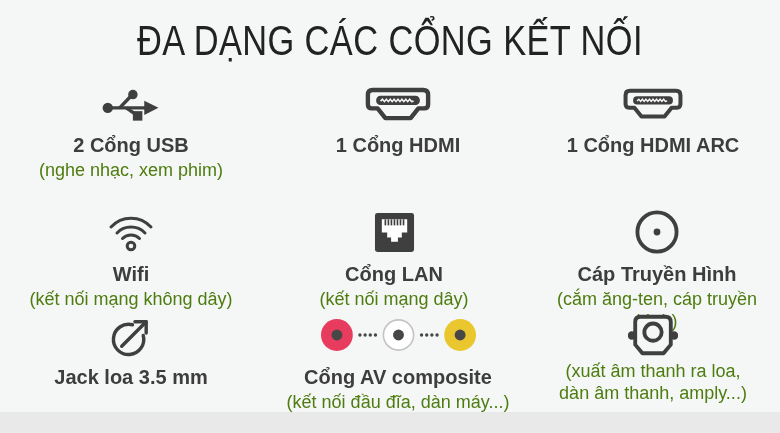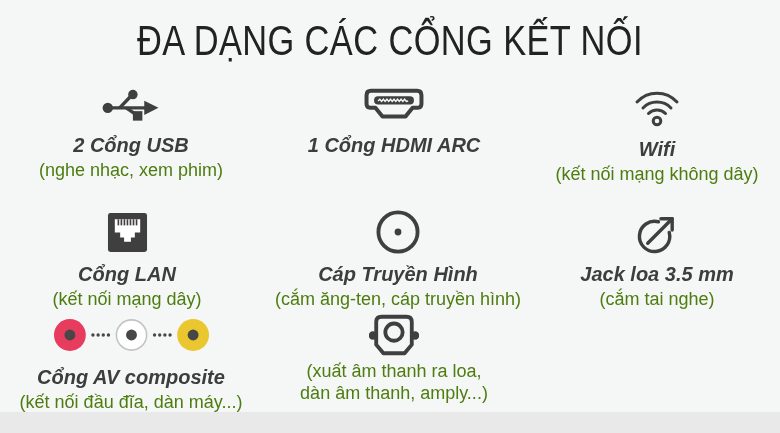--- a/index.html
+++ b/index.html
@@ -46,21 +46,20 @@
   }
   .r1 .icon-box{height:42px;}
   .r2 .icon-box{height:46px;}
   .r3 .icon-box{height:46px;}
   .heading{
     margin-top:8px;
     font-size:20px;
     font-weight:600;
     color:#3d3d3d;
     line-height:1.15;
-    font-style:italic;
   }
   .sub{
     margin-top:3px;
     font-size:18px;
     color:#4d7c0f;
     line-height:1.22;
     white-space:pre-line;
   }
   svg{display:block;}
   .ink{fill:#3f3f3f;}
@@ -84,20 +83,31 @@
           <path class="ink-stroke" d="M19,22 L30,10.5" stroke-width="3.6"></path>
           <circle class="ink" cx="33" cy="8" r="5"></circle>
           <path class="ink-stroke" d="M26,22 L36,29" stroke-width="3.6"></path>
           <rect class="ink" x="33" y="25.5" width="10" height="10"></rect>
         </svg>
       </div>
       <div class="heading">2 Cổng USB</div>
       <div class="sub">(nghe nhạc, xem phim)</div>
     </div>
 
+    <div class="cell r1 c2">
+      <div class="icon-box">
+        <svg width="68" height="37" viewBox="0 0 70 38">
+          <path class="ink-stroke" stroke-width="4.5" stroke-linejoin="round" d="M9,3 H61 Q66,3 66,8 V18 Q66,22 62,22 H56 L48,32 H22 L14,22 H8 Q4,22 4,18 V8 Q4,3 9,3 Z"></path>
+          <rect class="ink" x="12.5" y="9" width="45" height="9.5" rx="4.5"></rect>
+          <polyline fill="none" stroke="#f5f6f6" stroke-width="1.6" points="17,14.5 19,12.5 21,15 23,12.5 25,15 27,12.5 29,15 31,12.5 33,15 35,12.5 37,15 39,12.5 41,15 43,12.5 45,15 47,12.5 49,15 51,14.5"></polyline>
+        </svg>
+      </div>
+      <div class="heading">1 Cổng HDMI</div>
+      <div class="sub"></div>
+    </div>
 
     <div class="cell r1 c3">
       <div class="icon-box">
         <svg width="62" height="34" viewBox="0 0 70 38">
           <path class="ink-stroke" stroke-width="4.5" stroke-linejoin="round" d="M9,3 H61 Q66,3 66,8 V18 Q66,22 62,22 H56 L48,32 H22 L14,22 H8 Q4,22 4,18 V8 Q4,3 9,3 Z"></path>
           <rect class="ink" x="12.5" y="9" width="45" height="9.5" rx="4.5"></rect>
           <polyline fill="none" stroke="#f5f6f6" stroke-width="1.6" points="17,14.5 19,12.5 21,15 23,12.5 25,15 27,12.5 29,15 31,12.5 33,15 35,12.5 37,15 39,12.5 41,15 43,12.5 45,15 47,12.5 49,15 51,14.5"></polyline>
         </svg>
       </div>
       <div class="heading">1 Cổng HDMI ARC</div>
@@ -147,21 +157,20 @@
 
     <div class="cell r3 c1">
       <div class="icon-box">
         <svg width="45" height="45" viewBox="0 0 46 46">
           <path class="ink-stroke" stroke-width="3.5" stroke-linecap="round" d="M35,23 A15.5,15.5 0 1 1 24,12"></path>
           <path class="ink-stroke" stroke-width="3.5" stroke-linecap="round" d="M13,34 L38,9"></path>
           <path class="ink-stroke" stroke-width="3.5" stroke-linecap="round" stroke-linejoin="round" d="M26.5,9 H38 V20.5"></path>
         </svg>
       </div>
       <div class="heading">Jack loa 3.5 mm</div>
-      <div class="sub">(cắm tai nghe)</div>
     </div>
 
     <div class="cell r3 c2">
       <div class="icon-box">
         <svg width="157" height="34" viewBox="0 0 158 34">
           <circle cx="17" cy="17" r="16" fill="#e73c5d"></circle>
           <circle cx="79" cy="17" r="15.2" fill="#ffffff" stroke="#c4c4c4" stroke-width="1.6"></circle>
           <circle cx="141" cy="17" r="16" fill="#eac72f"></circle>
           <circle cx="17" cy="17" r="5.5" fill="#474747"></circle>
           <circle cx="79" cy="17" r="5.5" fill="#474747"></circle>

